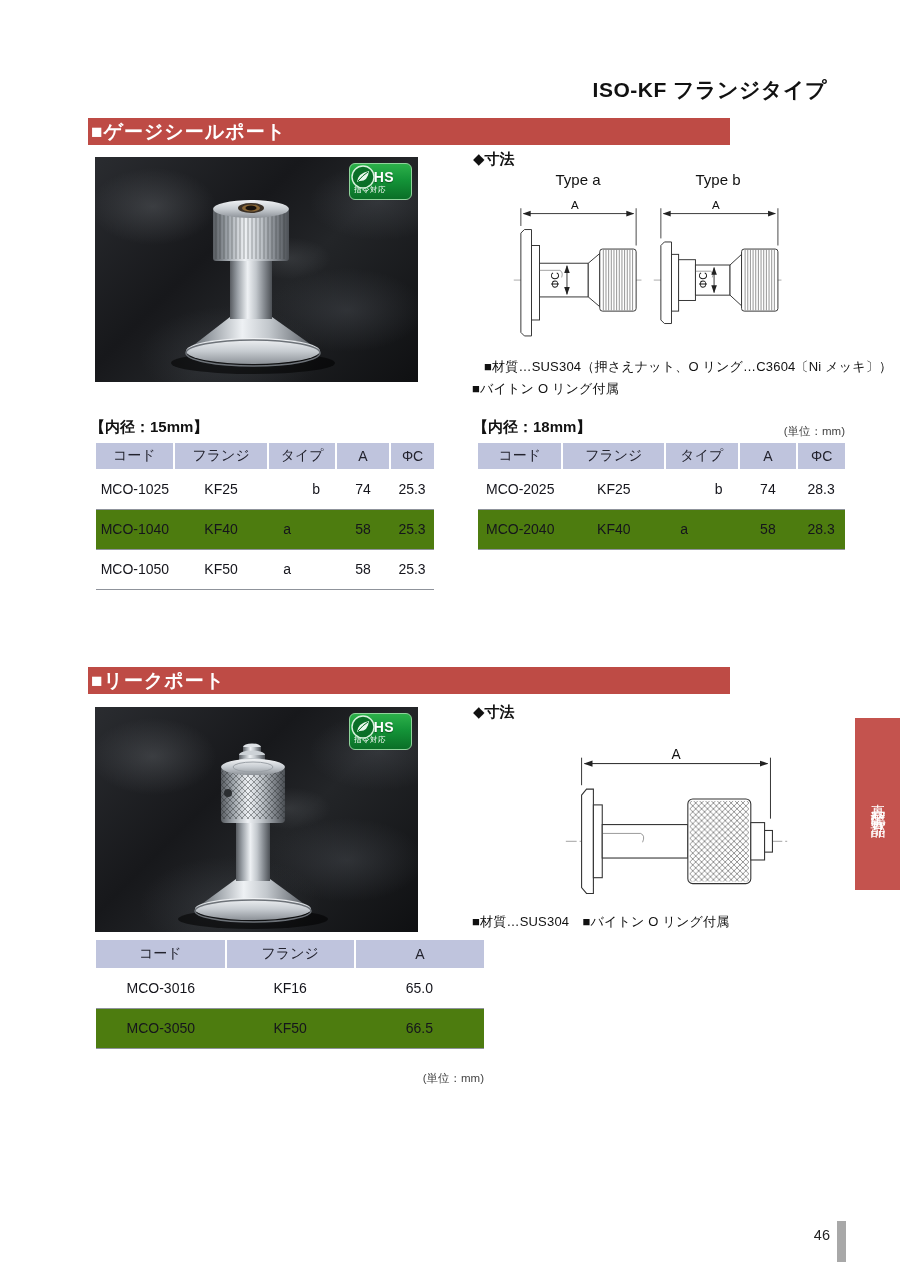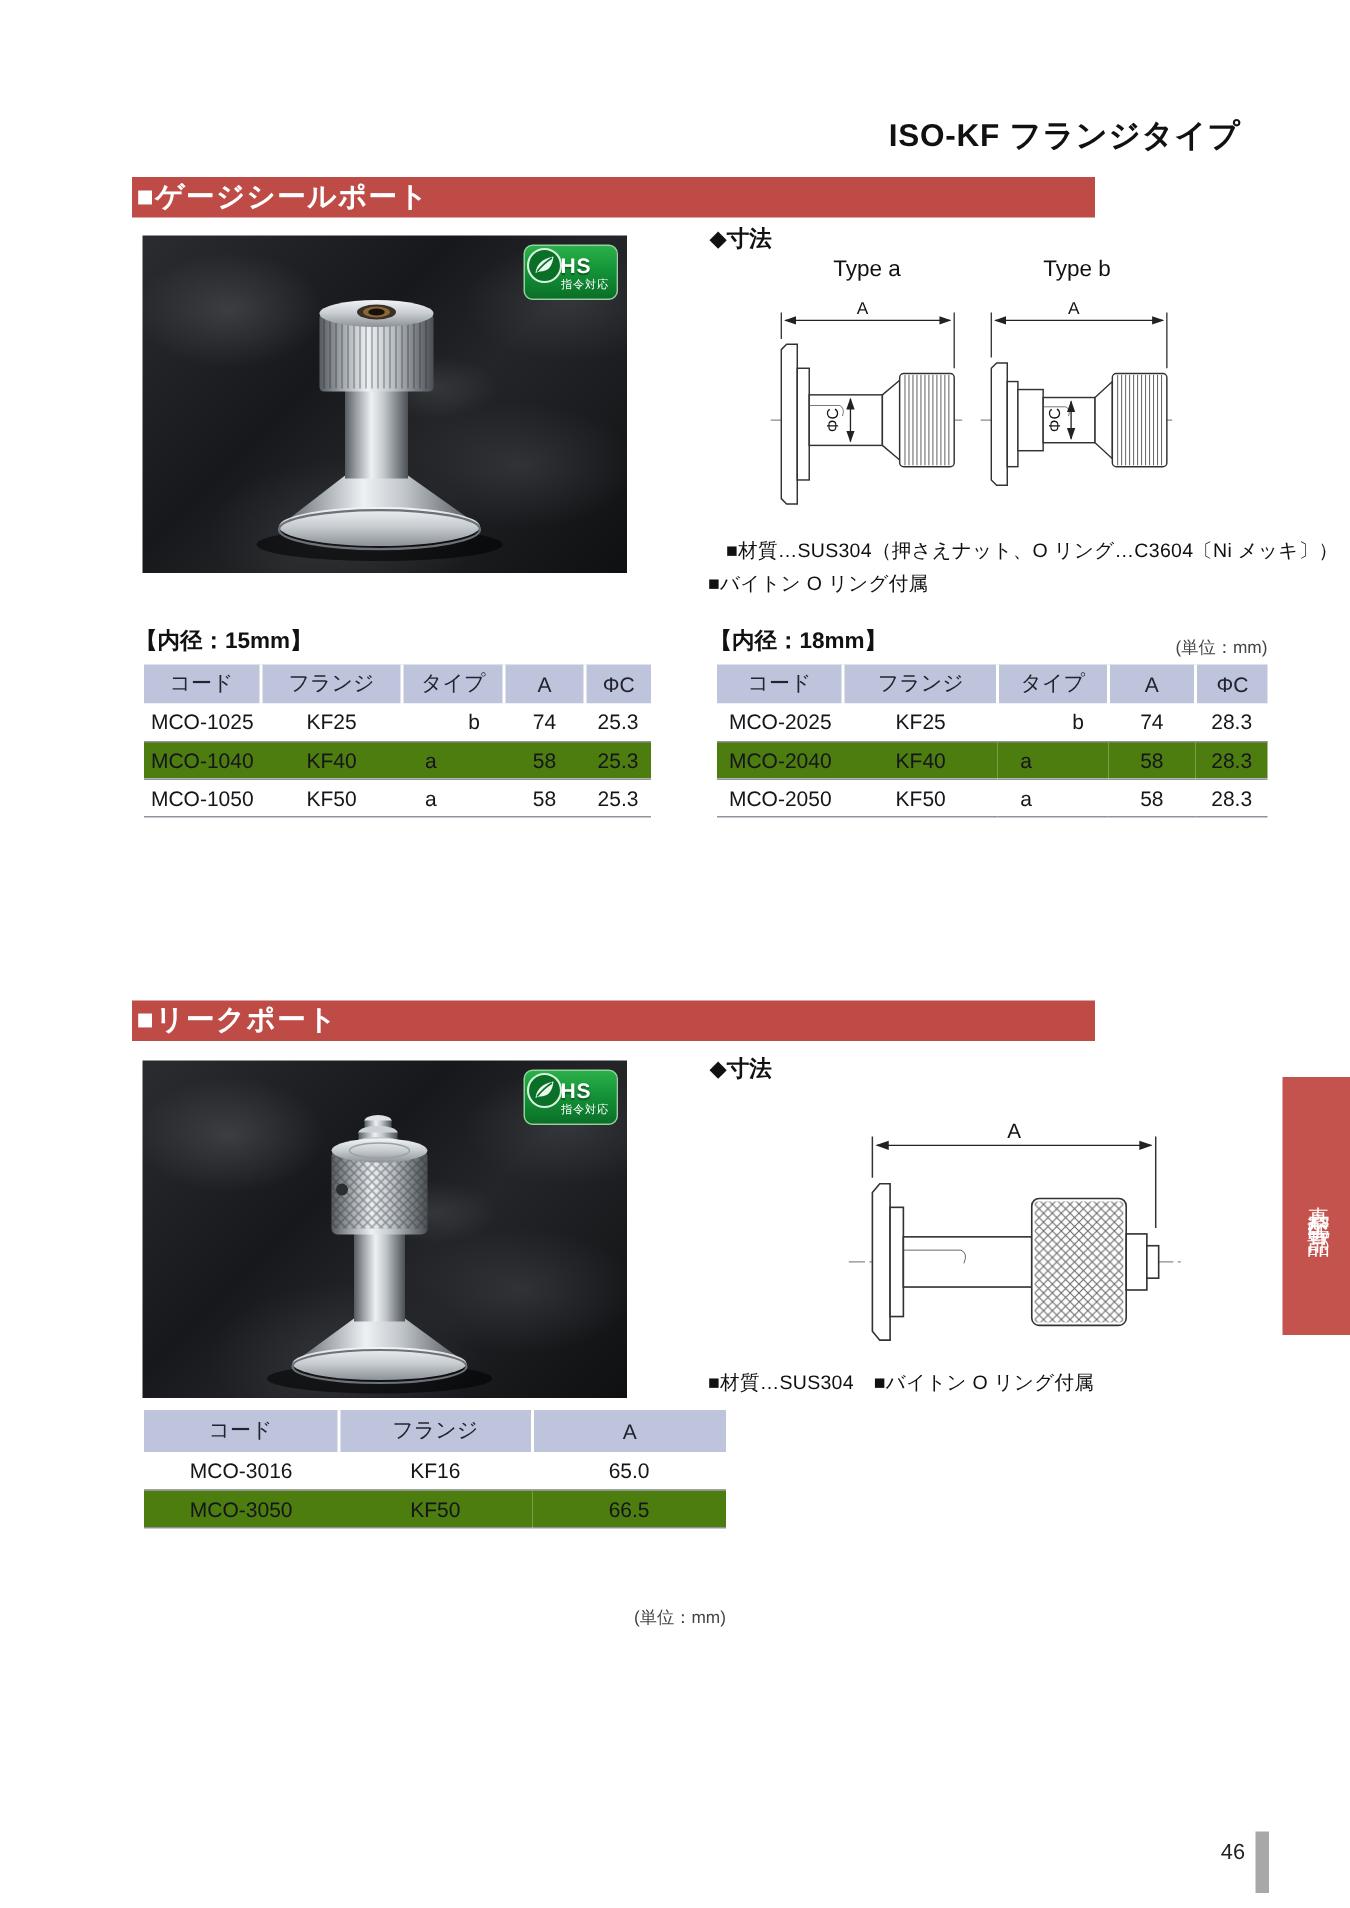--- a/index.html
+++ b/index.html
@@ -40,39 +40,39 @@
   
   .rohs {
     position:absolute; right:6px; top:6px; width:63px; height:37px;
     background:linear-gradient(180deg,#2cb04a 0%,#149438 45%,#0a6f27 100%);
     border:1px solid #8fd49b; border-radius:6px;
     display:flex; align-items:center; padding-left:3px;
   }
   .rohs-leaf { width:26px; height:26px; flex:0 0 auto; }
   .rohs-text { color:#fff; line-height:1; margin-left:1px; }
   .rohs-line1 { font-size:14px; font-weight:bold; letter-spacing:.5px; text-shadow:0 1px 1px rgba(0,0,0,.4); }
-  .rohs-line2 { font-size:7.5px; margin-top:2px; letter-spacing:.5px;margin-left:20px; }
+  .rohs-line2 { font-size:7.5px; margin-top:2px; letter-spacing:.5px; }
 
   
   .dim-label { font-size:15px; font-weight:bold; color:#111; }
   .type-label { font-size:15px; color:#111; text-align:center; width:130px; }
 
   
   .table-caption { font-size:15px; font-weight:bold; color:#111; }
   .unit-note { font-size:11.5px; color:#444; text-align:right; width:110px; }
   .material-note { font-size:13px; color:#111; letter-spacing:.2px; }
 
   
   table.spec { border-collapse:collapse; table-layout:fixed; font-size:14px; color:#15151c; }
   table.spec th {
     background:#BFC4DD; font-weight:normal; text-align:center;
     height:26px; border-left:2px solid #fff; color:#23232e;
   }
   table.spec th:first-child { border-left:none; }
-  table.spec td { height:25px; text-align:center; border-bottom:1px solid #8f939b; background:#fff; }
+  table.spec td { height:40px; text-align:center; border-bottom:1px solid #8f939b; background:#fff; }
   table.spec tr.alt td { background:#4d7c0f; }
   table.spec td.t-b { text-align:right; padding-right:16px; }
   table.spec td.t-a { text-align:left; padding-left:15px; }
   table.spec3 th { height:28px; }
 
   .t15 { left:96px;  top:443px; width:338px; }
   .t18 { left:478px; top:443px; width:367px; }
   .t30 { left:96px;  top:940px; width:388px; }
 
   
@@ -266,27 +266,20 @@
     <tr>
       <td>MCO-2025</td>
       <td>KF25</td>
       <td class="t-b">b</td>
       <td>74</td>
       <td>28.3</td>
     </tr>
     <tr class="alt">
       <td>MCO-2040</td>
       <td>KF40</td>
-      <td class="t-a">a</td>
-      <td>58</td>
-      <td>28.3</td>
-    </tr>
-    <tr>
-      <td>MCO-2050</td>
-      <td>KF50</td>
       <td class="t-a">a</td>
       <td>58</td>
       <td>28.3</td>
     </tr>
   </tbody>
 </table>
 
 <div class="abs section-bar" style="top:667px;">■リークポート</div>
 
 <div class="abs photo" style="top:707px;">

